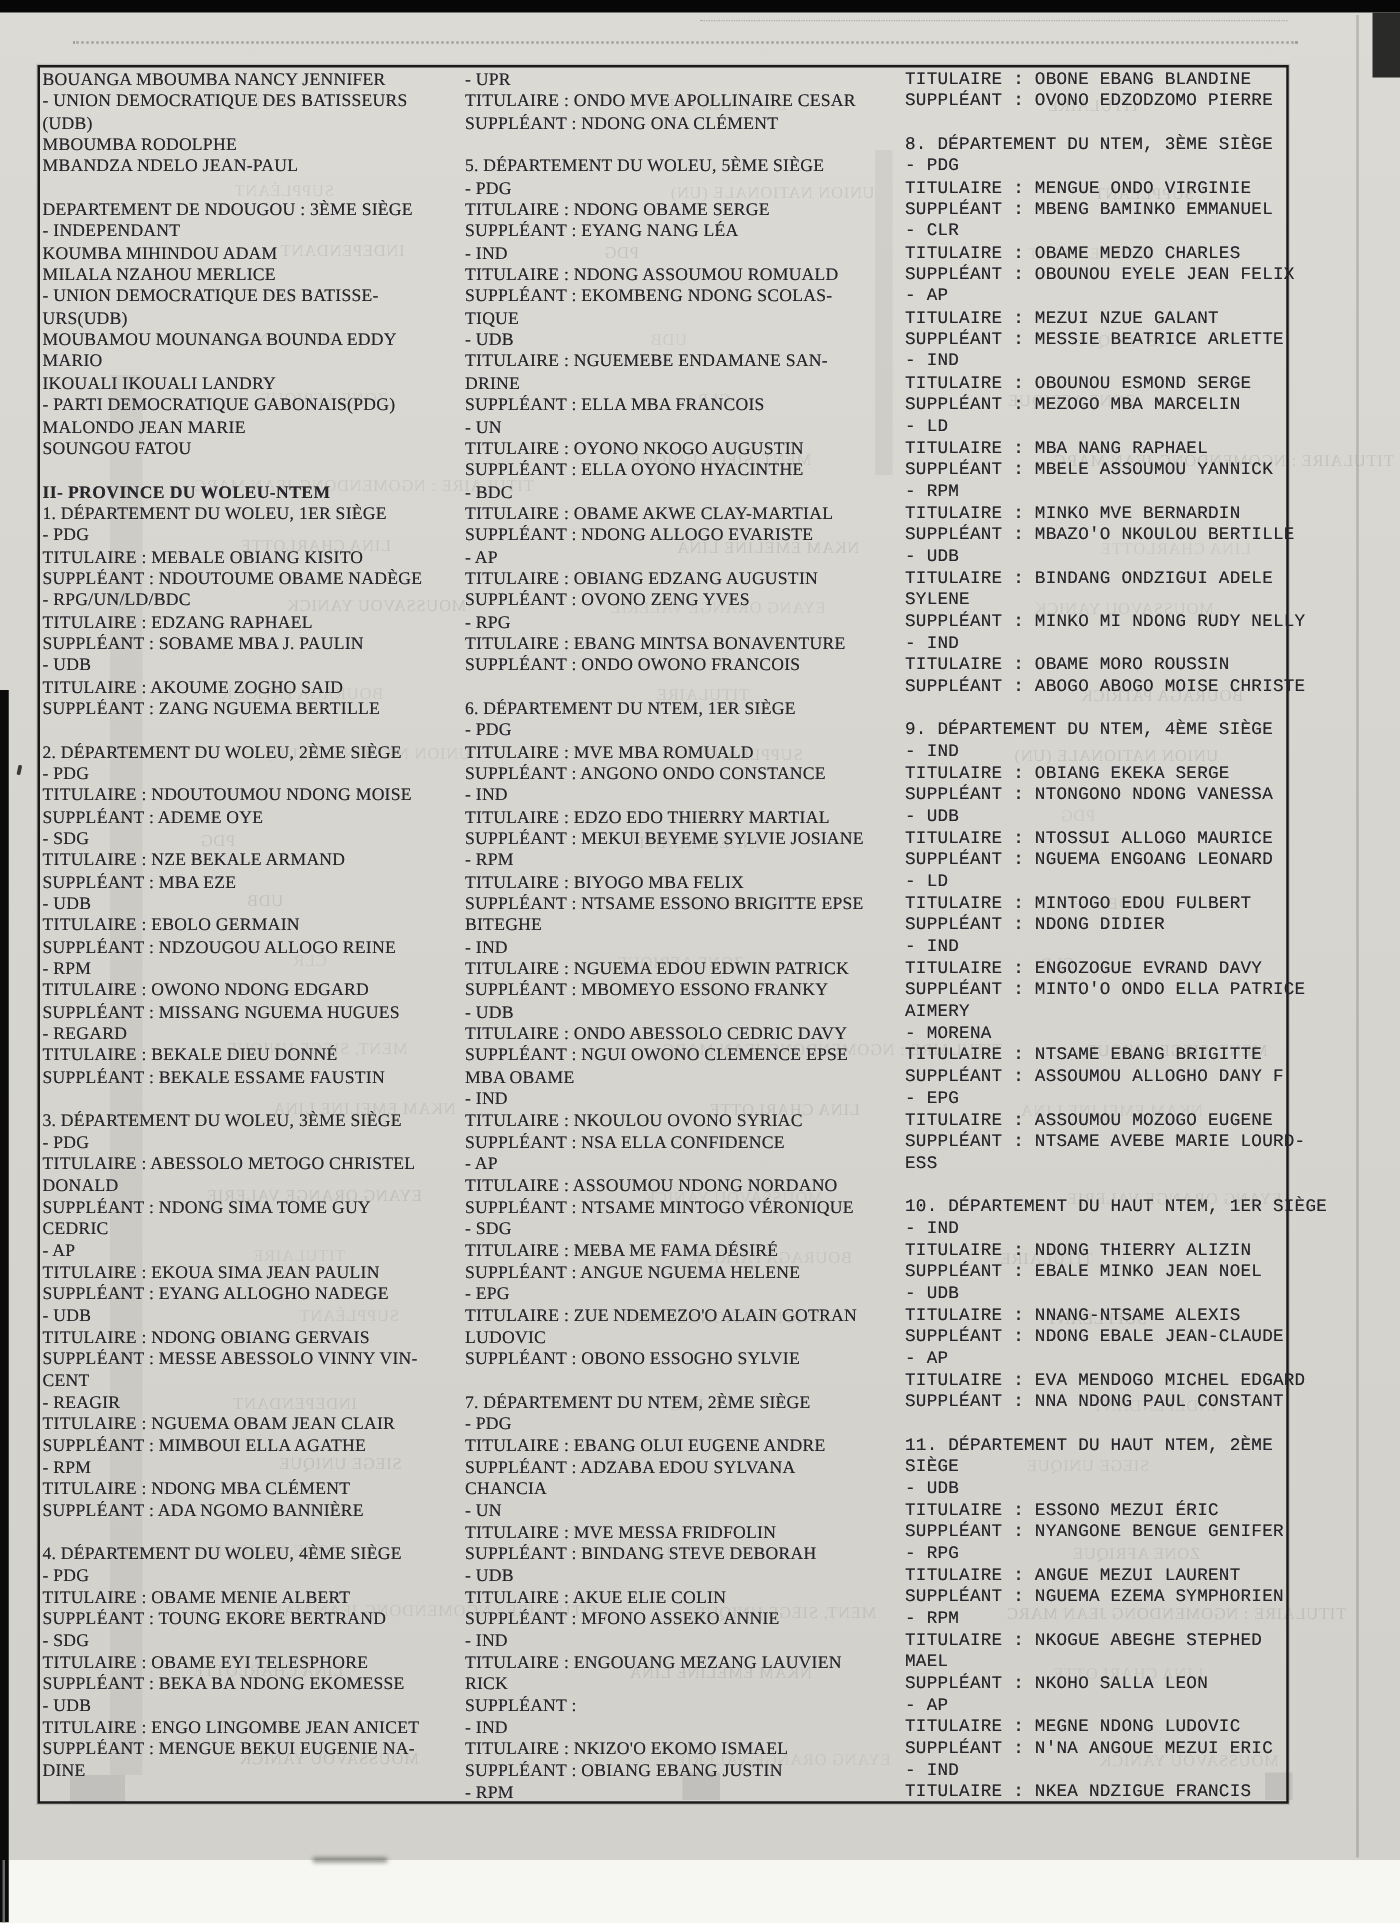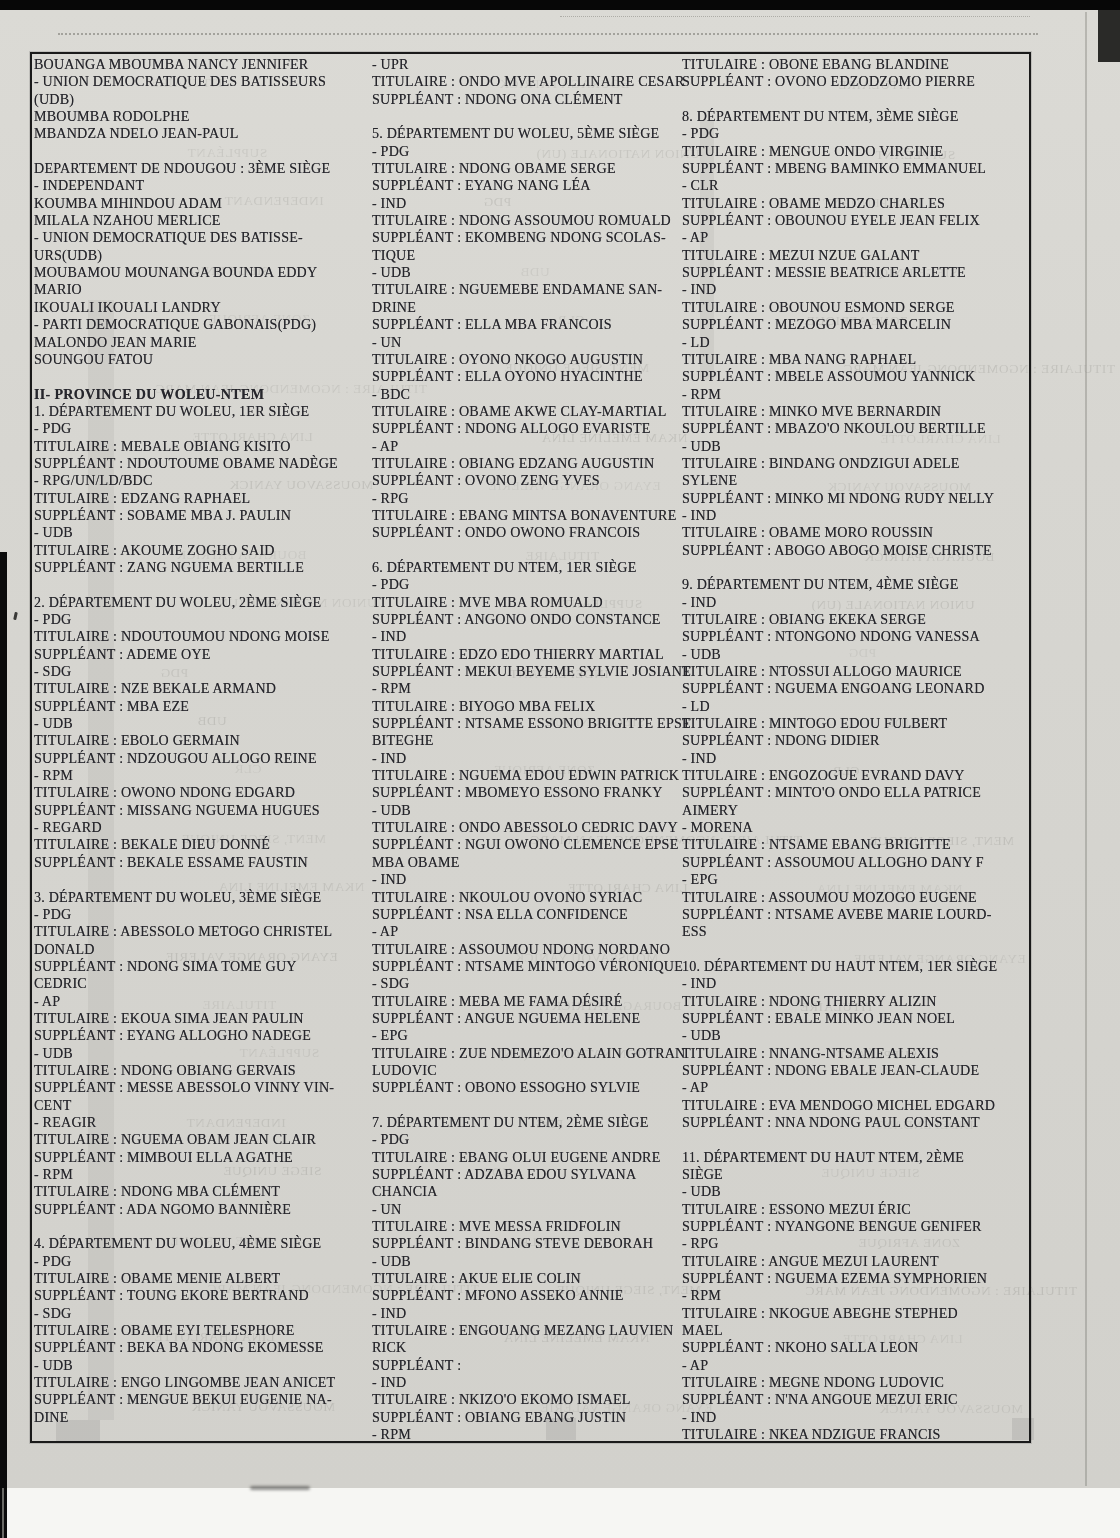--- a/index.html
+++ b/index.html
@@ -27,21 +27,21 @@
     box-shadow:0 0 0 1px rgba(0,0,0,.12);
   }
   .col{
     position:absolute;top:56px;width:336px;
     font-size:14.1px;line-height:17.35px;letter-spacing:.2px;
     color:#26262c;white-space:pre;
     text-shadow:0 0 .5px rgba(30,30,35,.55);
   }
   .col-0{left:34px;}
   .col-1{left:372px;}
-  .col-2{left:682px;}
+  .col-2{left:724px;font-family:Liberation Mono, monospace;}
   .ln{height:17.35px;}
   .b{font-weight:bold;letter-spacing:.3px;}
   .bleedlayer{position:absolute;left:0;top:0;width:1120px;height:1538px;pointer-events:none;}
   .bleed{
     position:absolute;transform:scaleX(-1);
     color:#5e5e58;opacity:.15;filter:blur(.5px);
     font-size:13.2px;letter-spacing:.6px;white-space:nowrap;
   }
   .smudge{position:absolute;background:rgba(50,50,48,.06);}
   .speck{position:absolute;left:14px;top:612px;width:3px;height:8px;background:#3a3a38;transform:rotate(12deg);border-radius:1px;}

